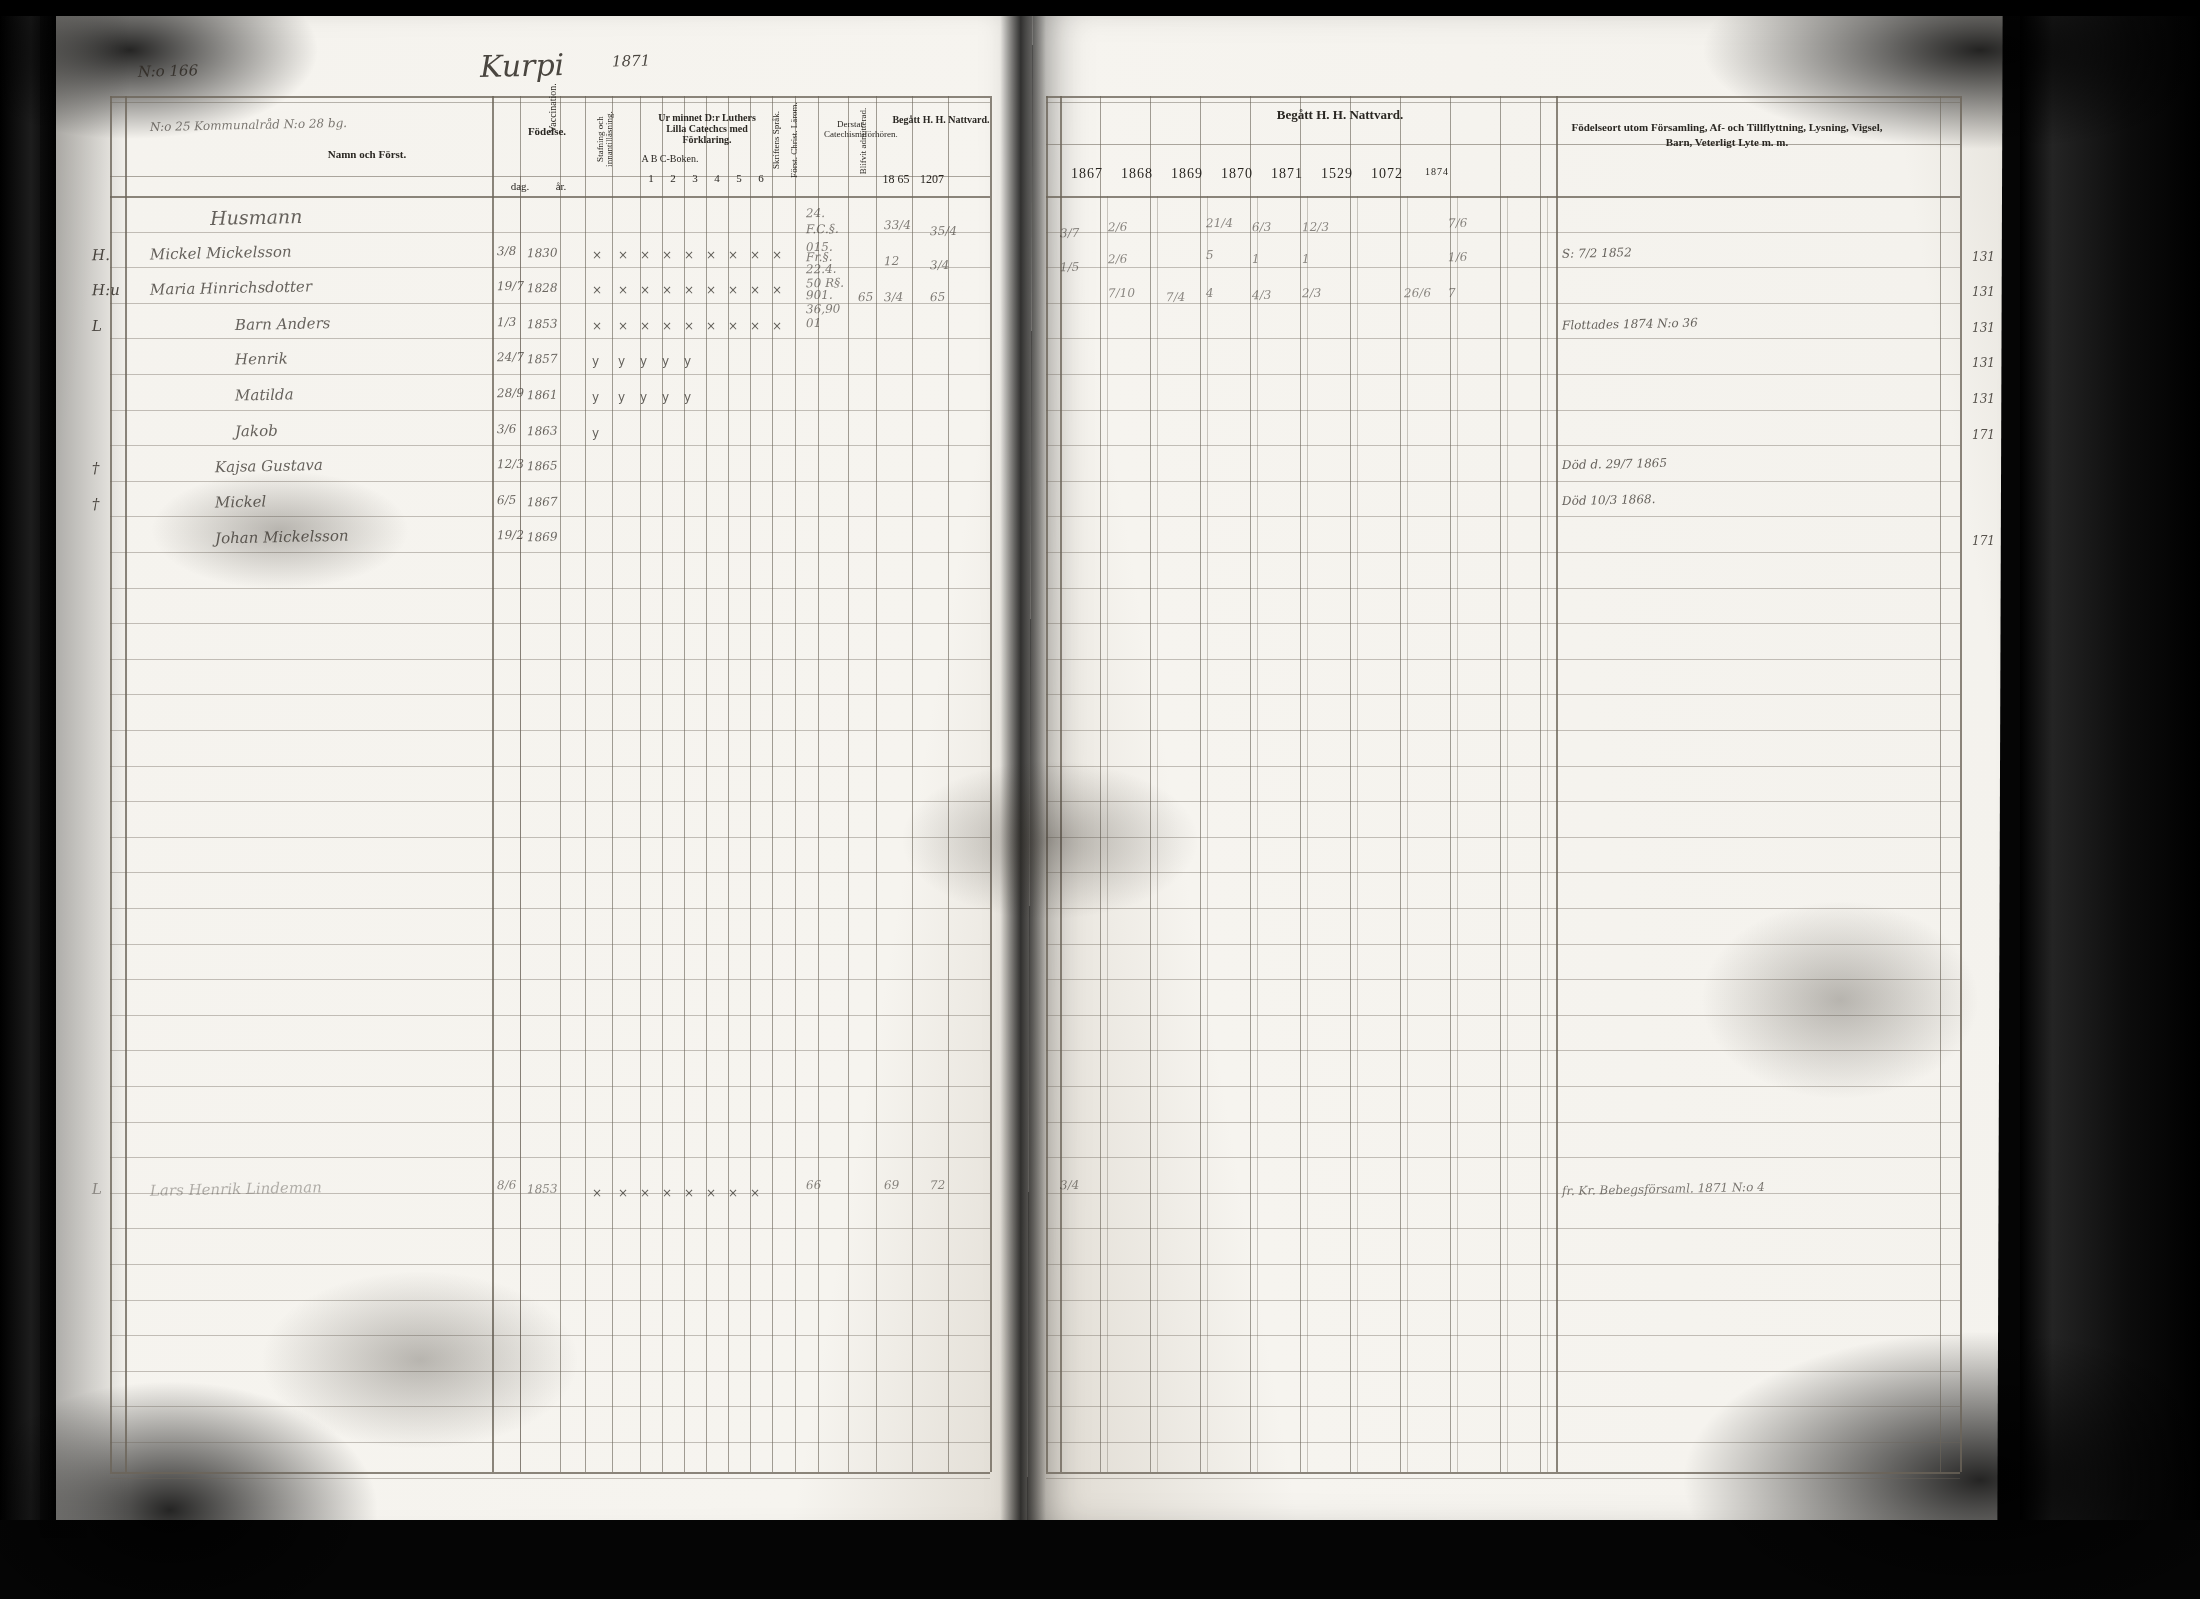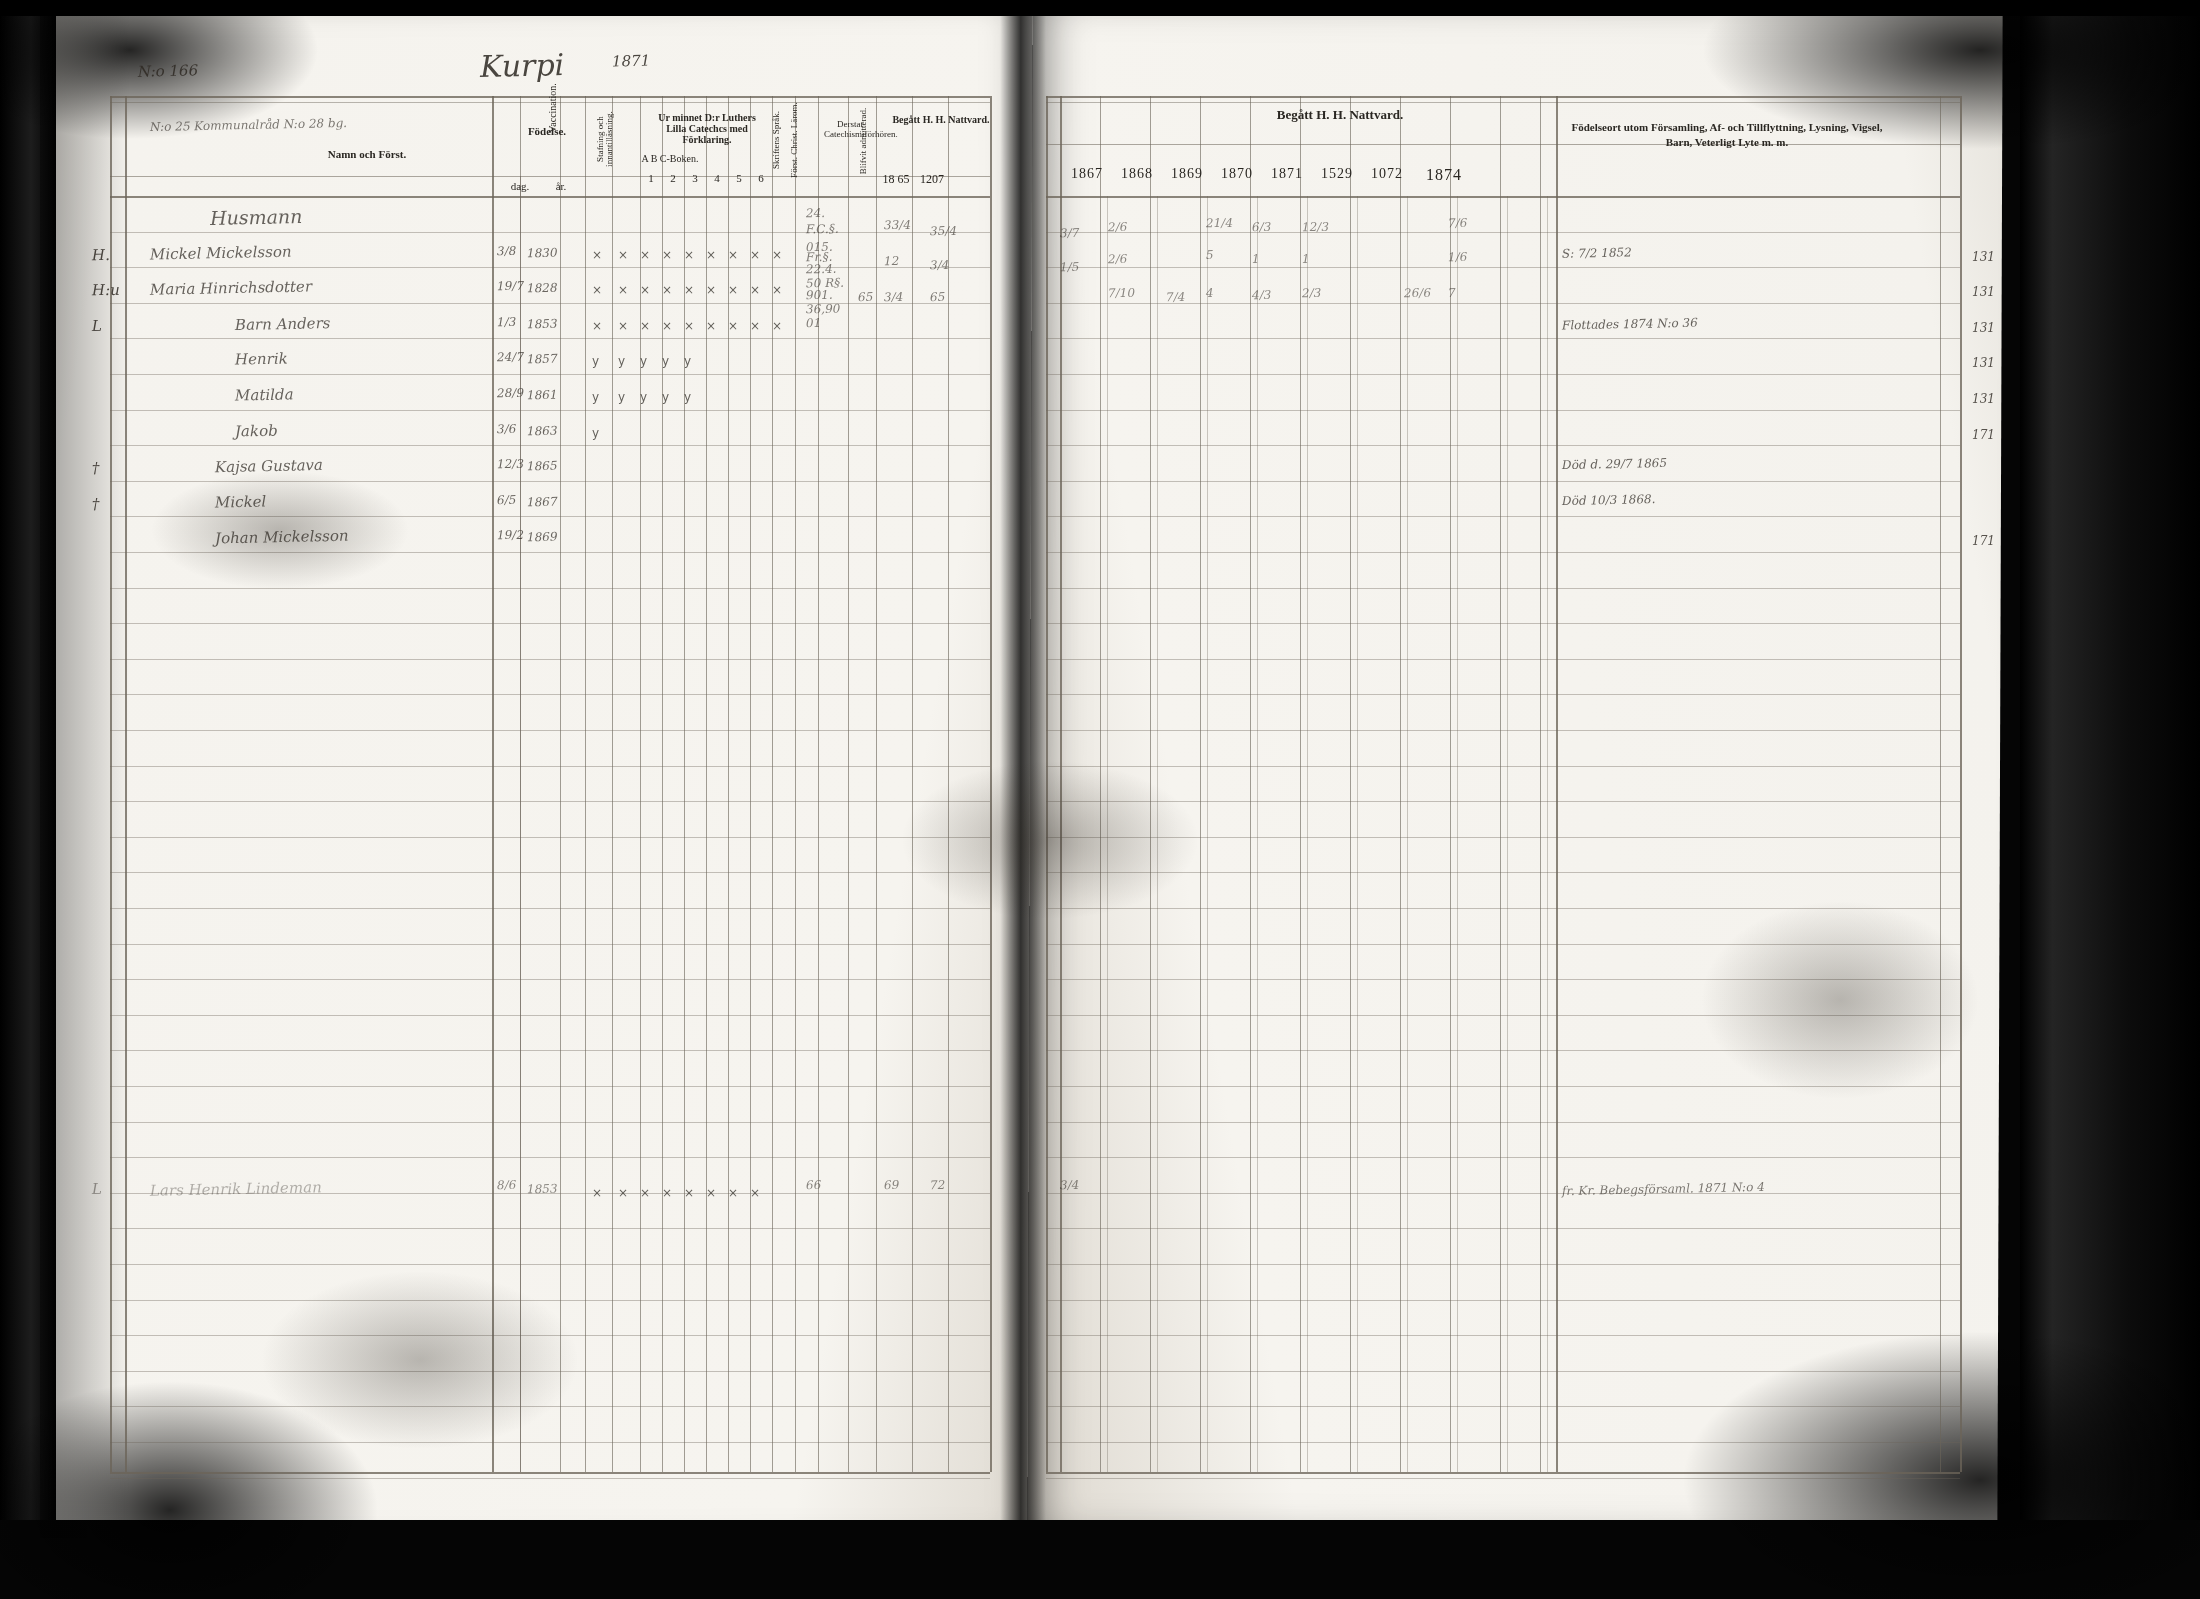--- a/index.html
+++ b/index.html
@@ -217,21 +217,21 @@
       <div class="hline" style="left: 1046px; top: 1406px; width: 914px; opacity: 0.38;"></div>
       <div class="hline" style="left: 1046px; top: 1442px; width: 914px; opacity: 0.38;"></div>
       <div class="hline" style="left: 1046px; top: 1478px; width: 914px; opacity: 0.38;"></div>
       <div class="yr" style="top: 166px; left: 1062px; width: 50px; font-size: 14px; letter-spacing: 1px;">1867</div>
       <div class="yr" style="top: 166px; left: 1112px; width: 50px; font-size: 14px; letter-spacing: 1px;">1868</div>
       <div class="yr" style="top: 166px; left: 1162px; width: 50px; font-size: 14px; letter-spacing: 1px;">1869</div>
       <div class="yr" style="top: 166px; left: 1212px; width: 50px; font-size: 14px; letter-spacing: 1px;">1870</div>
       <div class="yr" style="top: 166px; left: 1262px; width: 50px; font-size: 14px; letter-spacing: 1px;">1871</div>
       <div class="yr" style="top: 166px; left: 1312px; width: 50px; font-size: 14px; letter-spacing: 1px;">1529</div>
       <div class="yr" style="top: 166px; left: 1362px; width: 50px; font-size: 14px; letter-spacing: 1px;">1072</div>
-      <div class="yr" style="top: 166px; left: 1412px; width: 50px; font-size: 16px; letter-spacing: 1px; text-align: right;">1874</div>
+      <div class="yr" style="top: 166px; left: 1412px; width: 50px; font-size: 10px; letter-spacing: 1px;">1874</div>
       <div class="hand lg" style="left: 210px; top: 206px; opacity: 0.72;">Husmann</div>
       <div class="hand md" style="left: 92px; top: 245.6px;">H.</div>
       <div class="hand md" style="left: 150px; top: 243.6px; opacity: 0.72;">Mickel Mickelsson</div>
       <div class="hand sm" style="left: 497px; top: 243.6px; opacity: 0.7;">3/8</div>
       <div class="hand sm" style="left: 527px; top: 245.6px; opacity: 0.7;">1830</div>
       <div class="hand sm" style="left: 1562px; top: 245.6px; opacity: 0.72;">S: 7/2 1852</div>
       <div class="pgno" style="left: 1972px; top: 249.6px;">131</div>
       <div class="hand md" style="left: 92px; top: 281.2px;">H:u</div>
       <div class="hand md" style="left: 150px; top: 279.2px; opacity: 0.72;">Maria Hinrichsdotter</div>
       <div class="hand sm" style="left: 497px; top: 279.2px; opacity: 0.7;">19/7</div>

